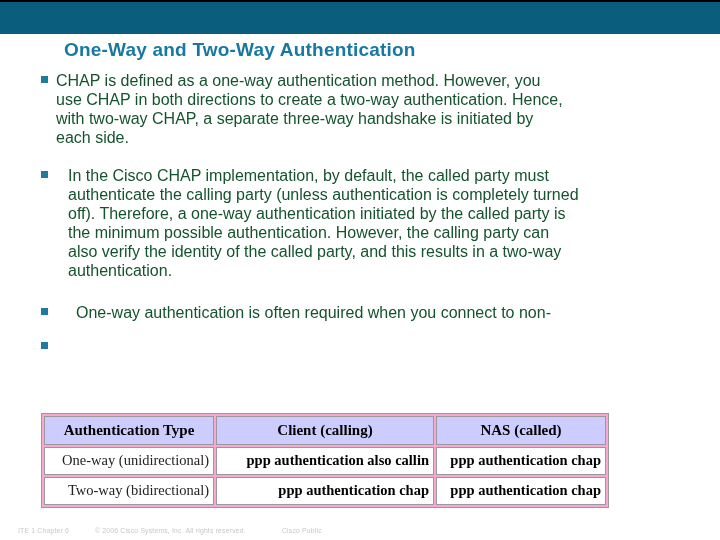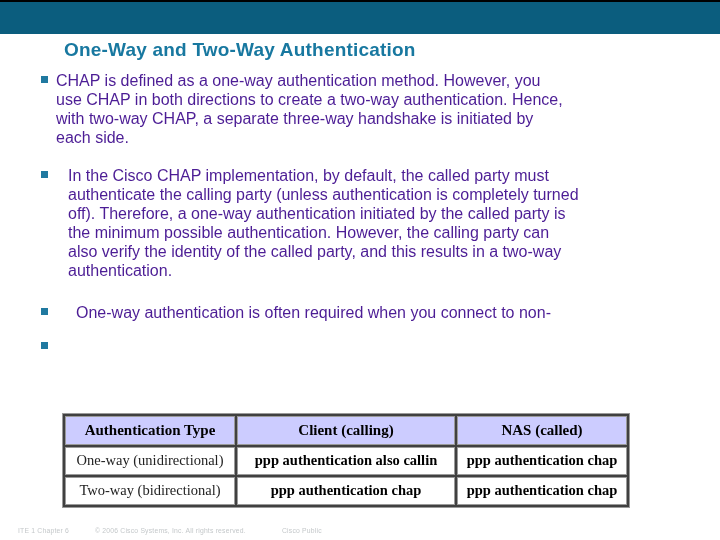--- a/index.html
+++ b/index.html
@@ -14,41 +14,41 @@
     font-size:19px; font-weight:bold; color:#1878a0; letter-spacing:.2px;
     white-space:nowrap;
   }
   .bullets { position:absolute; left:41px; top:71px; width:660px; }
   .bullet { display:flex; align-items:flex-start; }
   .bullet.b2 { margin-top:19px;gap:12px; }
   .bullet.b3 { margin-top:23px;gap:20px; }
   .bullet.b4 { margin-top:15px; }
   .bsq { flex:none; width:7px; height:7px; background:#2079a0; margin-top:5px; }
   .btext {
-    margin-left:8px; font-size:16px; line-height:19px; color:#4c1d95;
+    margin-left:8px; font-size:16px; line-height:19px; color:#14532d;
   }
   .btext .tline { white-space:nowrap; }
   .btext.magenta { color:#cb3694; }
   .btext .bold { font-weight:bold; }
 
   table.authtbl {
-    position:absolute; left:62px; top:413px;
+    position:absolute; left:41px; top:413px;
     border-collapse:separate; border-spacing:2px;
-    border:1px solid #9a9a9a; background:#404040;
+    border:1px solid #9a9a9a; background:#f9a8d4;
     font-family:"Liberation Serif", serif;
   }
   table.authtbl th, table.authtbl td {
     border:1px solid #9a9a9a; background:#ffffff;
   }
   table.authtbl th {
     background:#ccccff; font-size:15px; font-weight:bold; color:#000;
     padding:5px 4px; text-align:center;
   }
   table.authtbl td {
-    font-size:14.5px; padding:4px 4px 5px 4px; text-align:center; color:#222;
+    font-size:14.5px; padding:4px 4px 5px 4px; text-align:right; color:#222;
     white-space:nowrap;
   }
   table.authtbl td.cmd { font-weight:bold; color:#000; }
   .colw1 { width:160px; }
   .colw2 { width:208px; }
   .colw3 { width:160px; }
 
   .footer-item {
     position:absolute; top:527px; font-size:6.8px; color:#c4c8ca;
     letter-spacing:.2px; white-space:nowrap;

